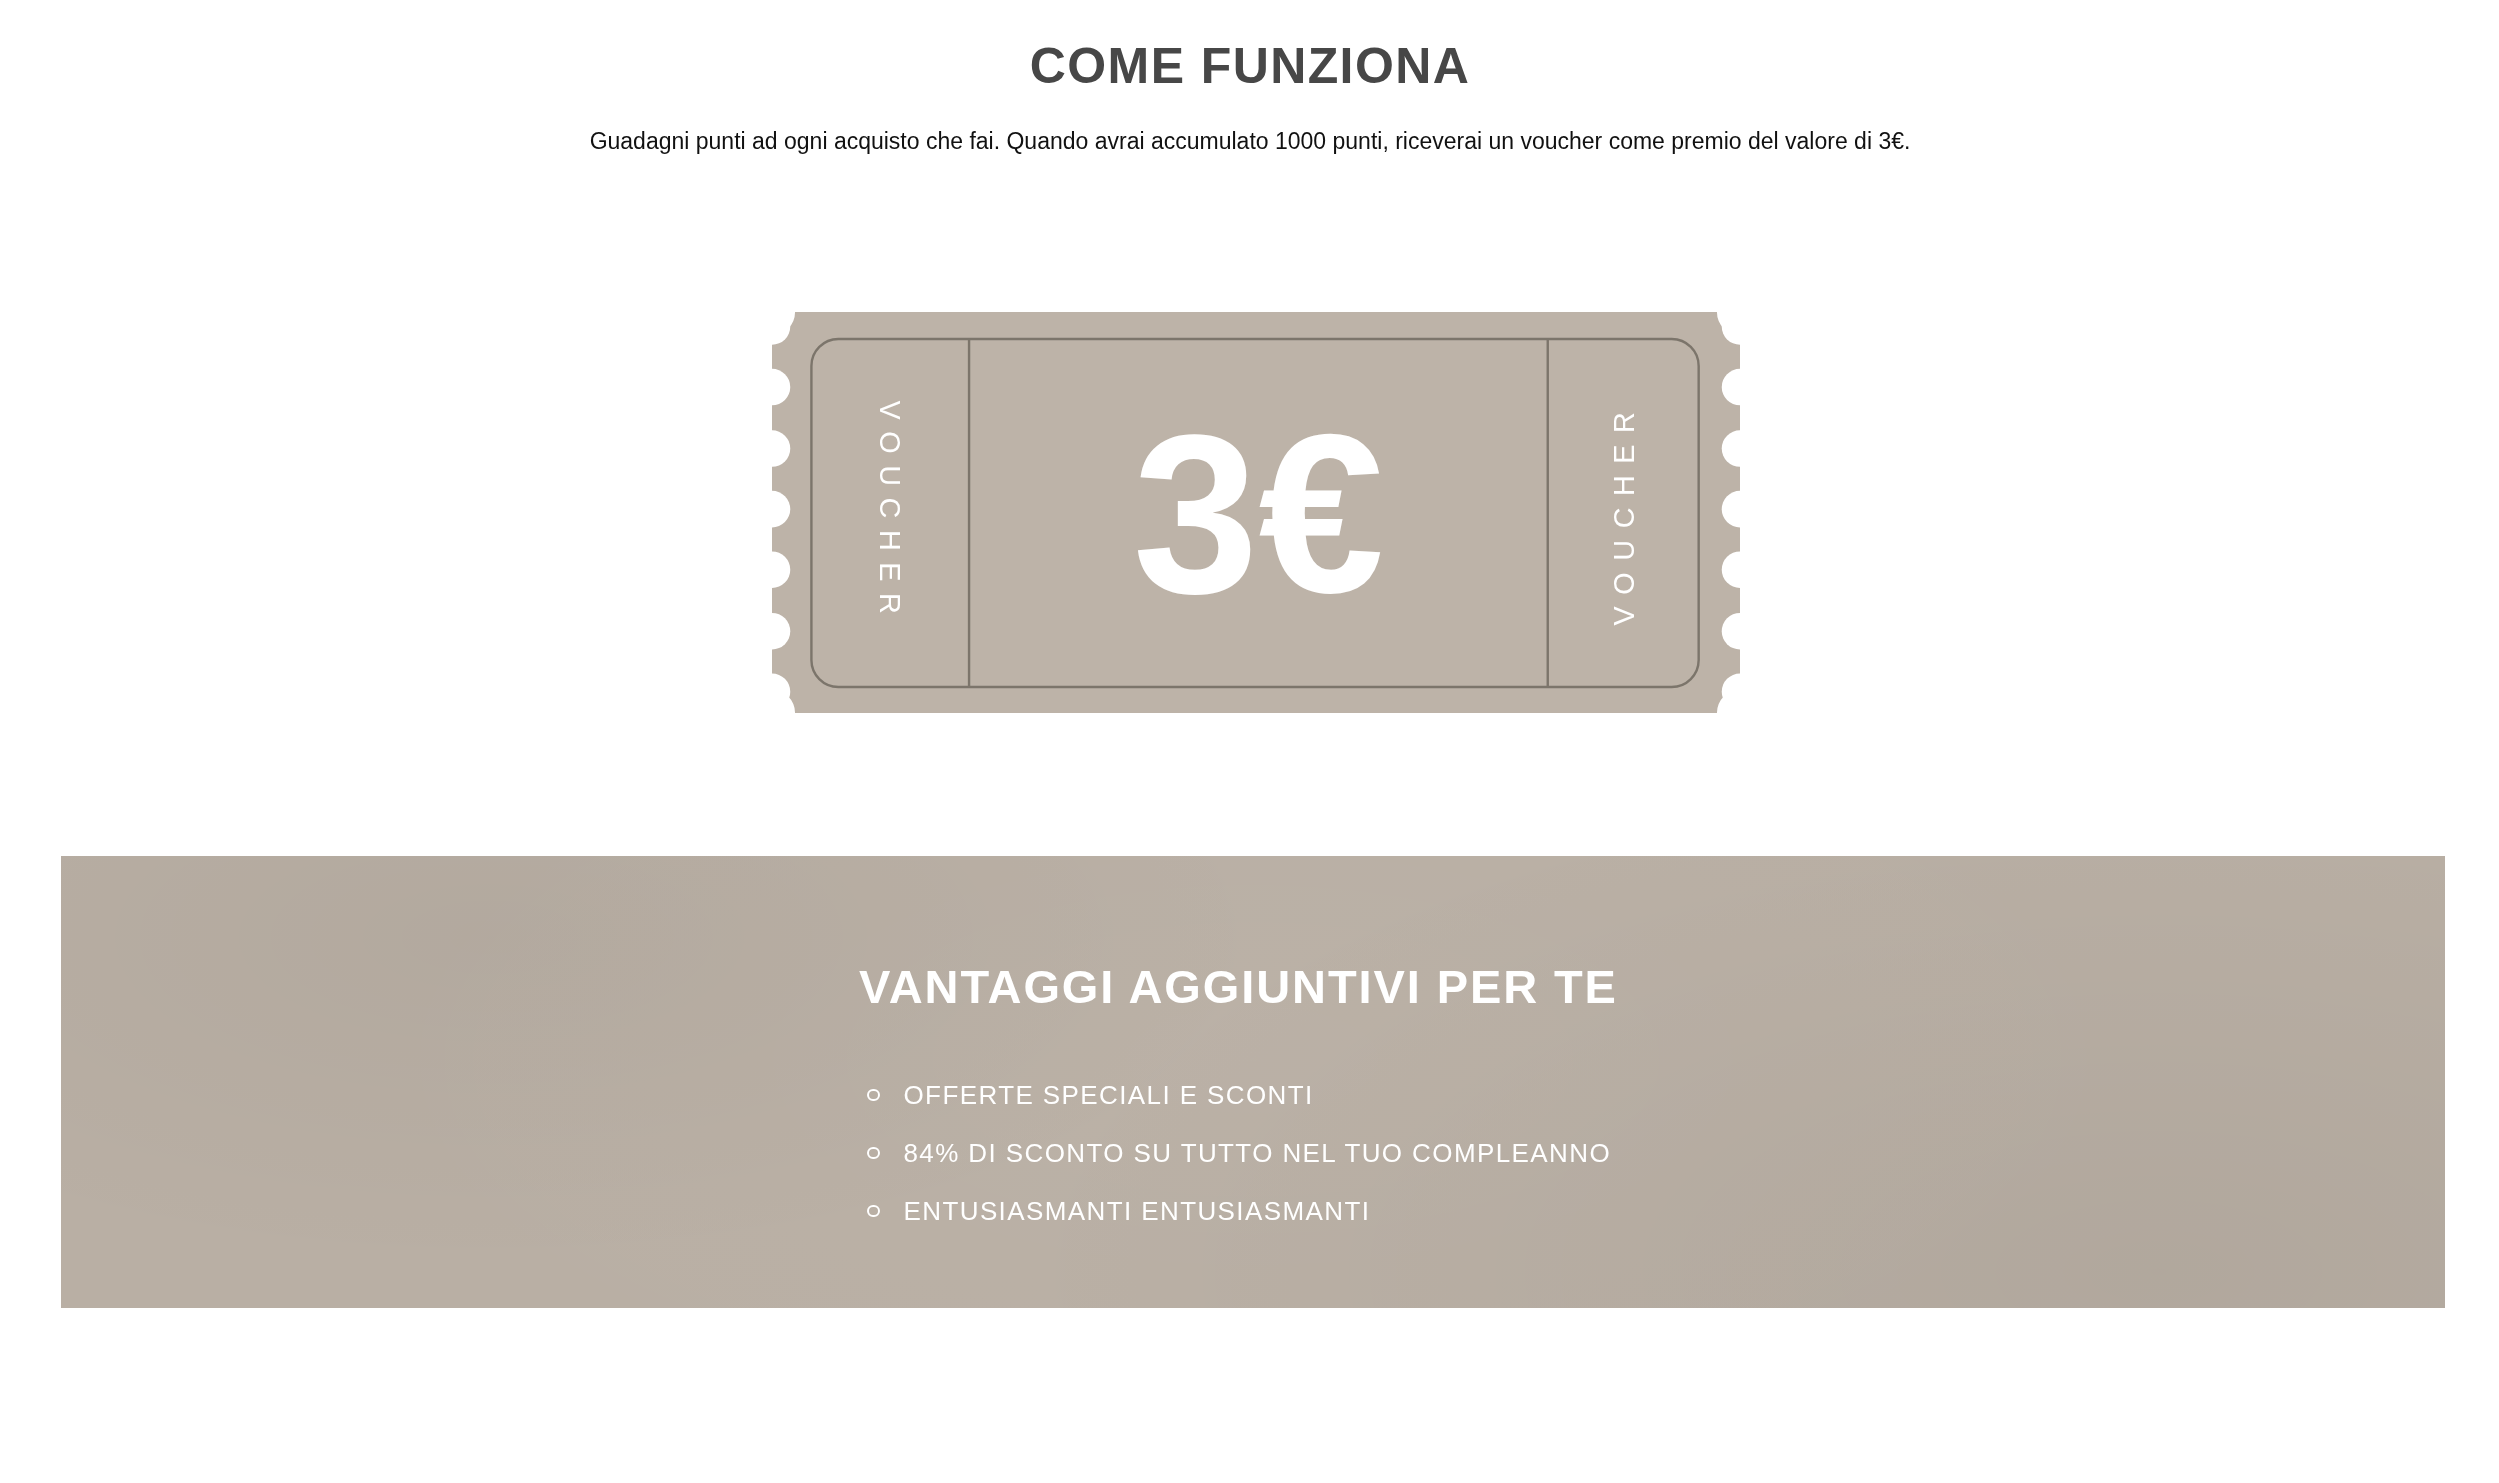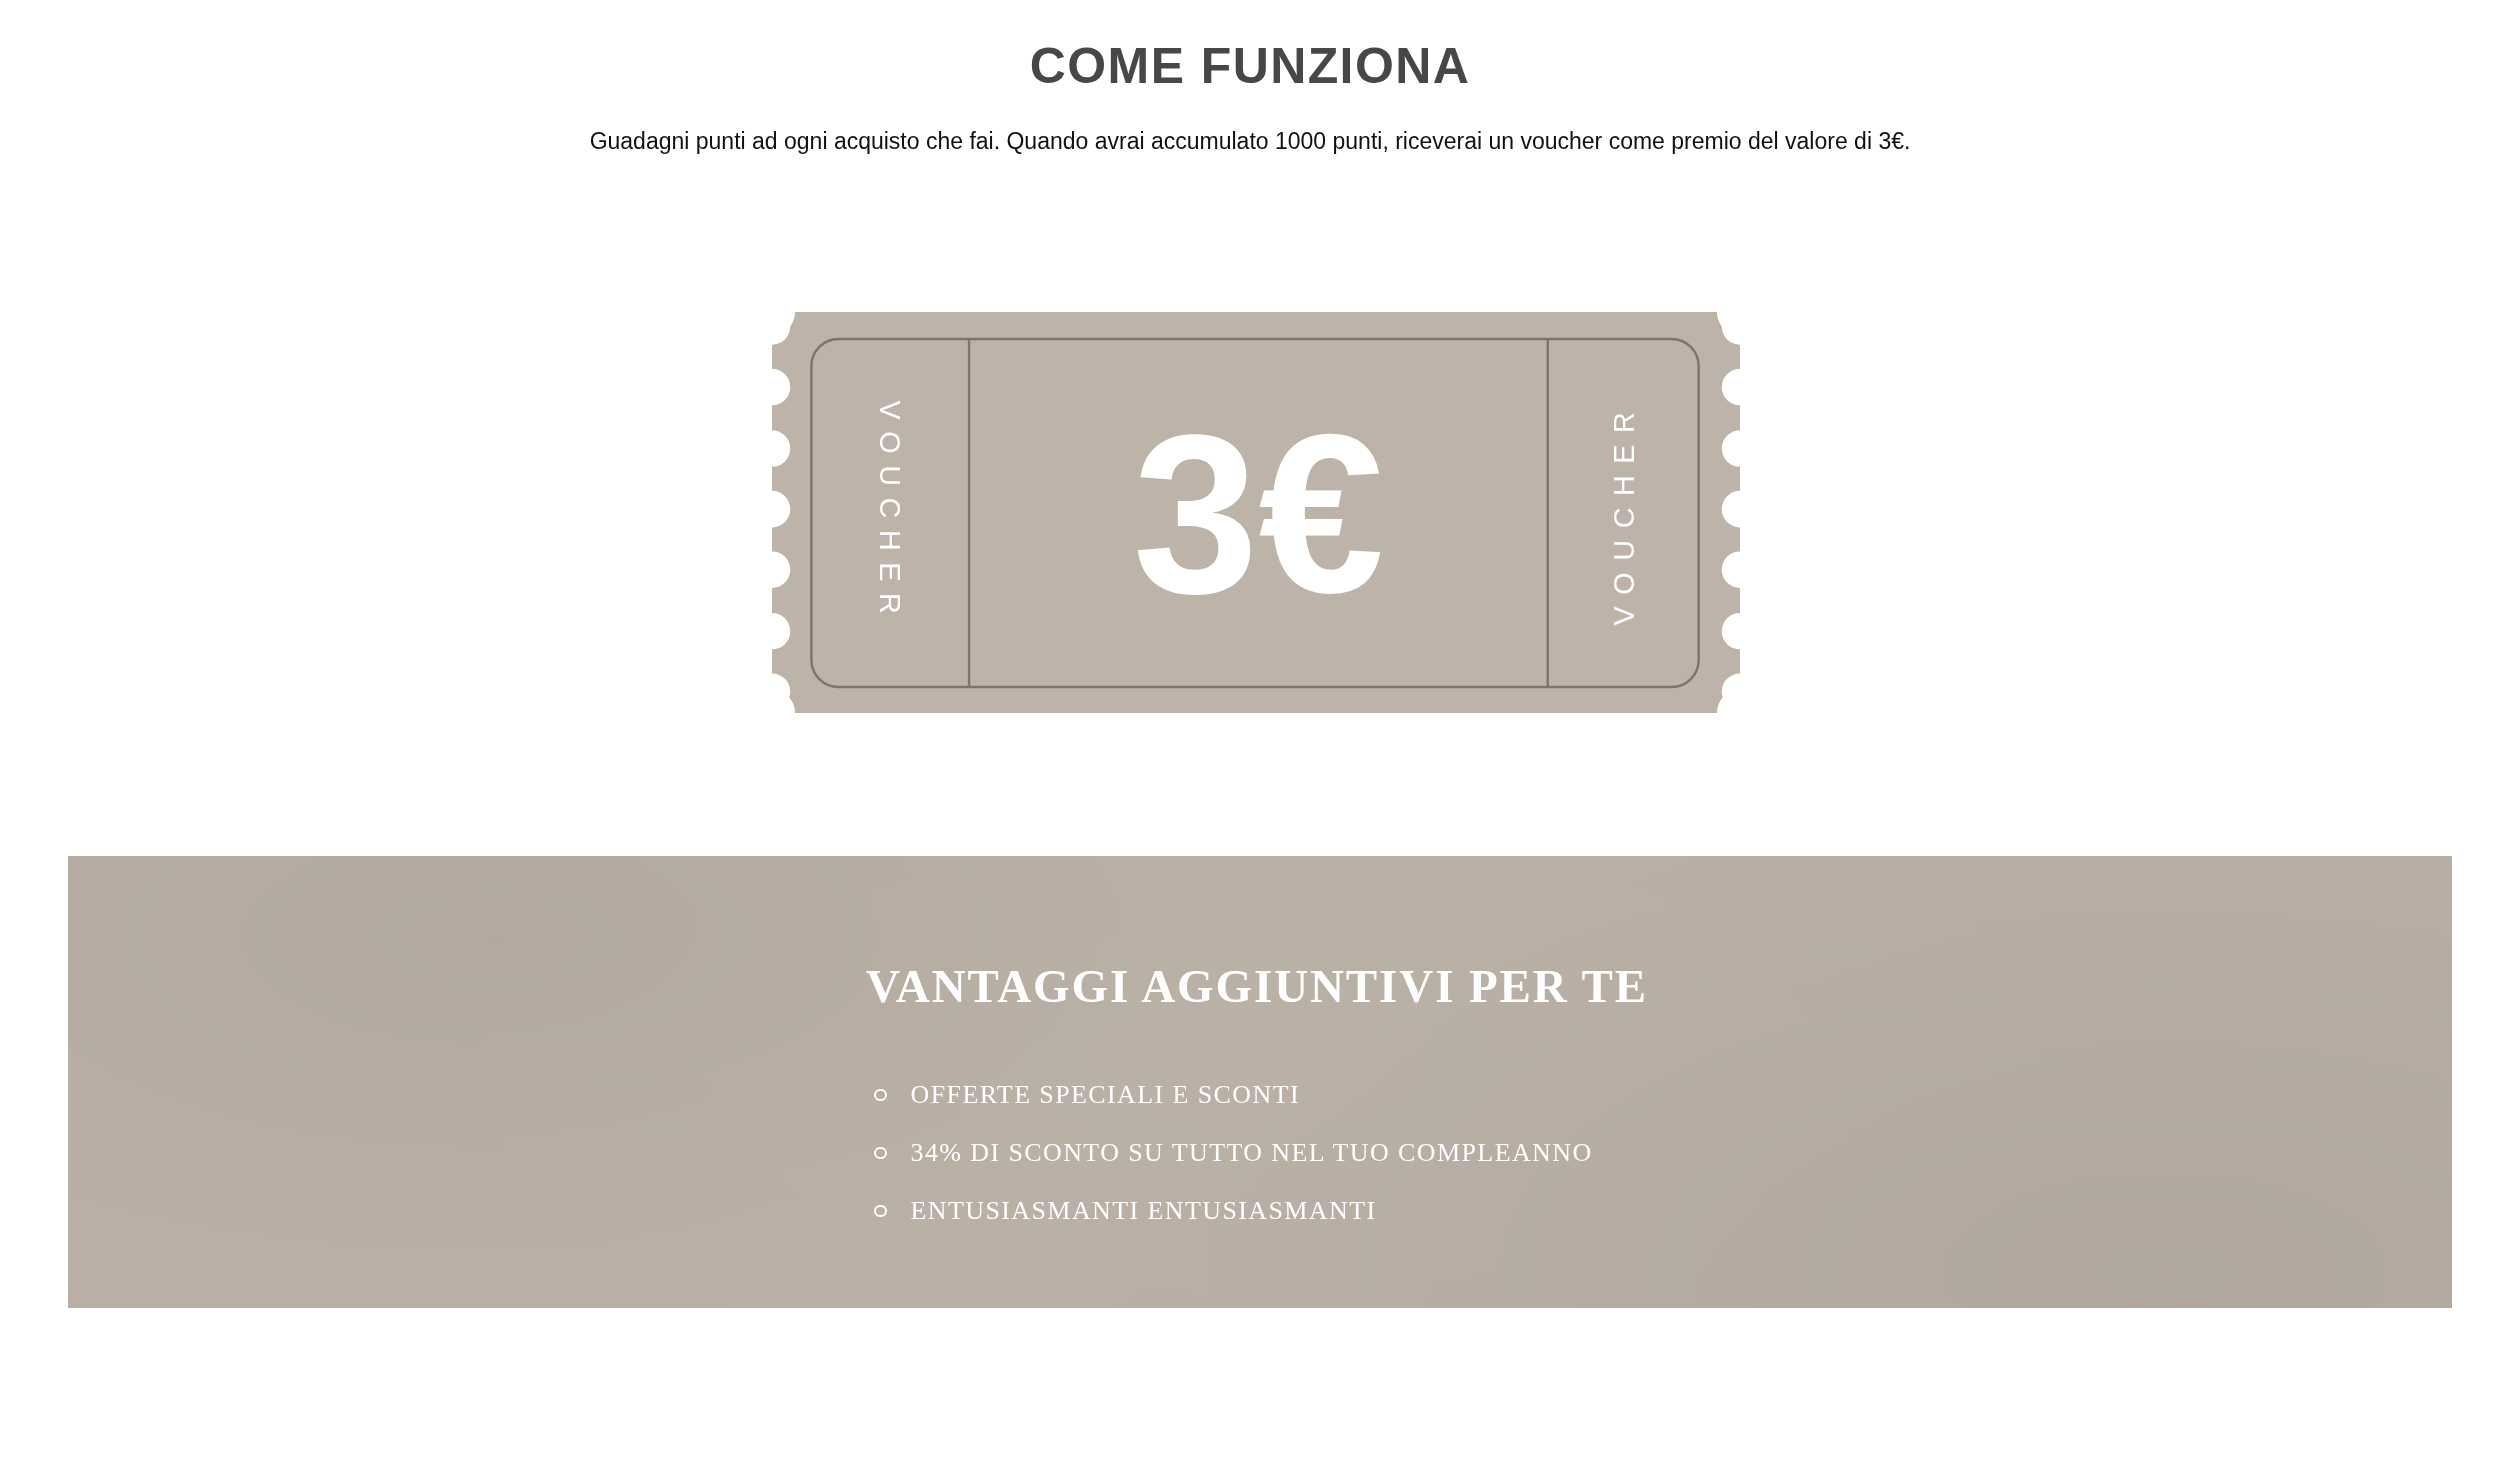--- a/index.html
+++ b/index.html
@@ -43,28 +43,27 @@
     fill:#ffffff;
   }
   .value-text {
     font-family:"Liberation Sans", sans-serif;
     font-size:235px;
     font-weight:bold;
     fill:#ffffff;
   }
   .benefits {
     position:absolute;
-    left:68px; top:856px;
+    left:61px; top:856px;
     width:2384px; height:452px;
     background:
       radial-gradient(1154px 481px at 18% 18%, rgba(0,0,0,0.035), transparent 70%),
       radial-gradient(1634px 721px at 88% 92%, rgba(0,0,0,0.045), transparent 72%),
       radial-gradient(1346px 577px at 50% 45%, rgba(255,255,255,0.03), transparent 75%),
       #b9afa4;
-    font-family: Liberation Serif, serif;
   }
   .benefits-heading {
     position:absolute;
     left:798px; top:103px;
     font-size:47px;
     font-weight:bold;
     letter-spacing:1.9px;
     color:#ffffff;
     white-space:nowrap;
   }
@@ -143,21 +142,21 @@
 
   <section class="benefits">
     <h2 class="benefits-heading">VANTAGGI AGGIUNTIVI PER TE</h2>
     <ul class="benefit-list">
       <li class="benefit-item">
         <span class="bullet"></span>
         <span class="benefit-label">OFFERTE SPECIALI E SCONTI</span>
       </li>
       <li class="benefit-item">
         <span class="bullet"></span>
-        <span class="benefit-label">34% DI SCONTO SU TUTTO NEL TUO COMPLEANNO</span>
+        <span class="benefit-label">84% DI SCONTO SU TUTTO NEL TUO COMPLEANNO</span>
       </li>
       <li class="benefit-item">
         <span class="bullet"></span>
         <span class="benefit-label">ENTUSIASMANTI ENTUSIASMANTI</span>
       </li>
     </ul>
   </section>
 
 </div>
 

